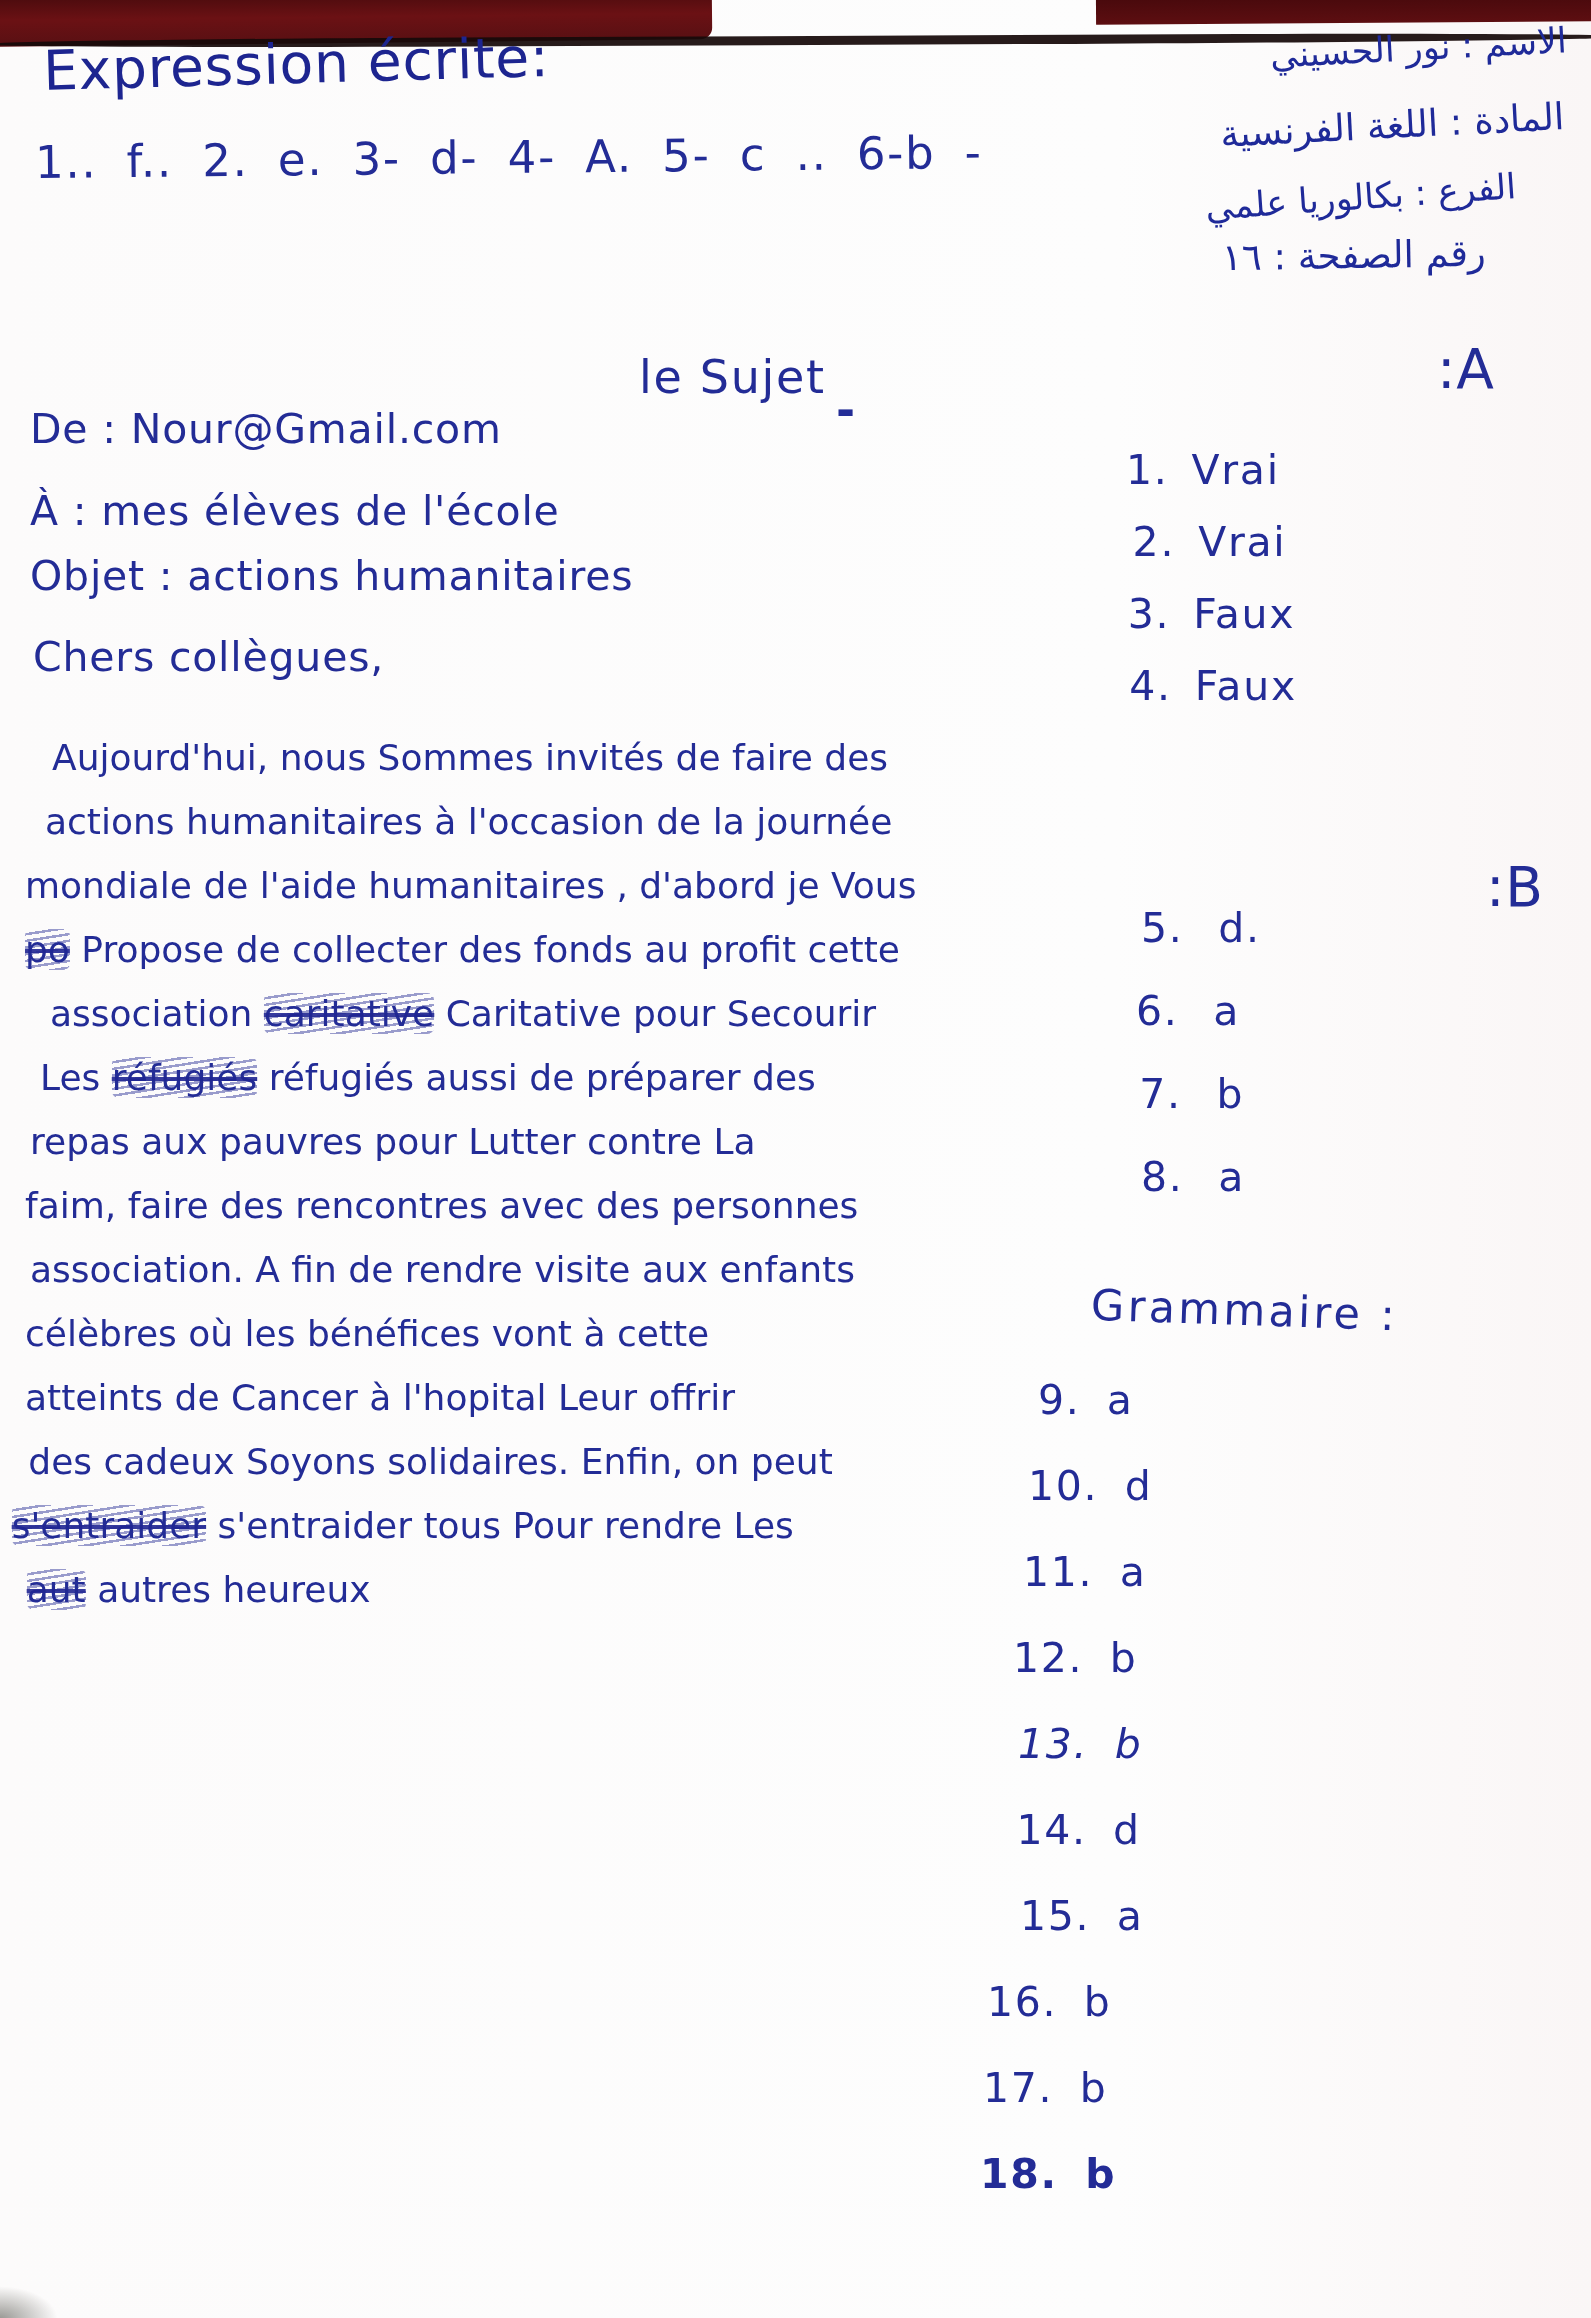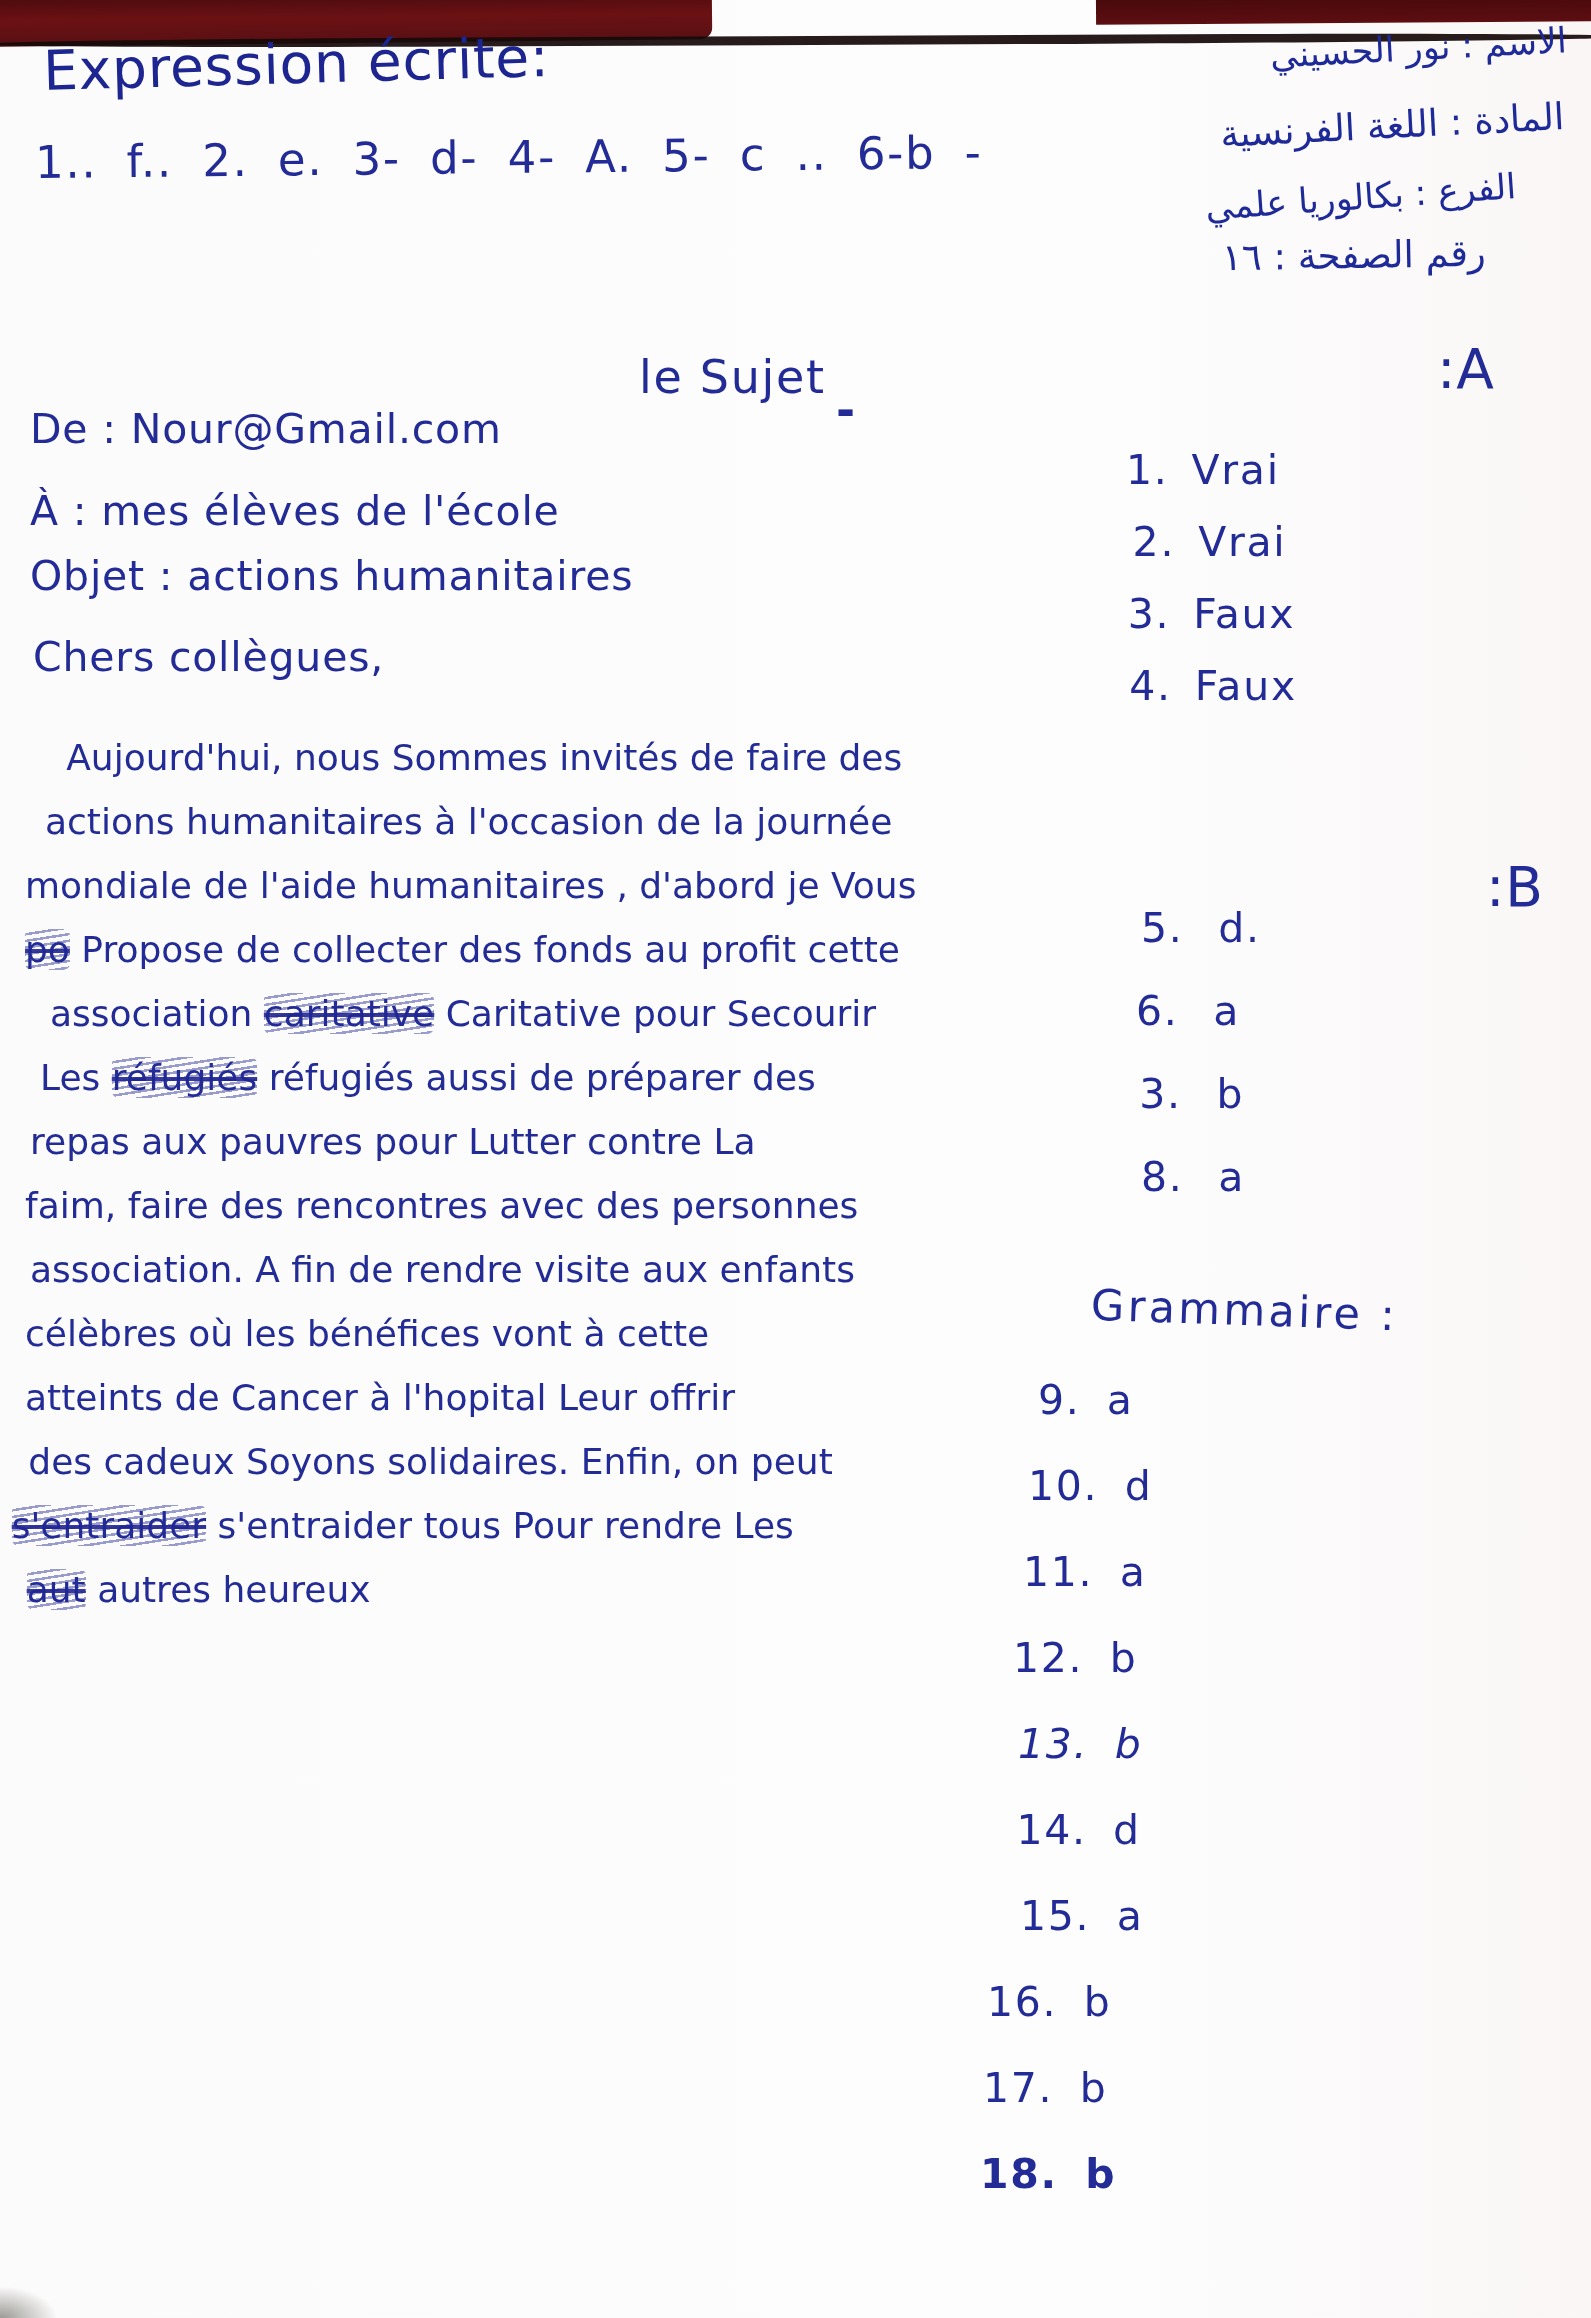--- a/index.html
+++ b/index.html
@@ -34,21 +34,21 @@
   .sujet{left:615px;top:350px;font-size:46px;letter-spacing:1.7px;margin-left:24px;}
   .sujet-dash{left:836px;top:383px;font-size:46px;font-weight:bold;}
   
   .from-line{left:30px;top:405px;font-size:41px;}
   .to-line{left:30px;top:487px;font-size:41px;}
   .objet-line{left:30px;top:552px;font-size:41px;}
   .salutation{left:33px;top:633px;font-size:41px;}
   
   .body-block{position:absolute;left:25px;top:726px;font-size:36px;line-height:64px;}
   .body-line{white-space:nowrap;height:64px;}
-  .body-line:nth-child(1){margin-left:27px;text-align:center;}
+  .body-line:nth-child(1){margin-left:27px;}
   .body-line:nth-child(2){margin-left:20px;}
   .body-line:nth-child(5){margin-left:25px;}
   .body-line:nth-child(6){margin-left:15px;}
   .body-line:nth-child(7){margin-left:5px;}
   .body-line:nth-child(9){margin-left:5px;}
   .body-line:nth-child(12){margin-left:3.3px;}
   .body-line:nth-child(13){margin-left:-13.3px;}
   .body-line:nth-child(14){margin-left:1.7px;}
   .struck{
     text-decoration:line-through;text-decoration-thickness:4.1px;
@@ -130,21 +130,21 @@
       <div class="answer-item">1. Vrai</div>
       <div class="answer-item">2. Vrai</div>
       <div class="answer-item">3. Faux</div>
       <div class="answer-item">4. Faux</div>
     </div>
 
   <div class="hw label-b">:B</div>
   <div class="ans-list list-b">
       <div class="answer-item">5.  d.</div>
       <div class="answer-item">6. a</div>
-      <div class="answer-item">3. b</div>
+      <div class="answer-item">7. b</div>
       <div class="answer-item">8. a</div>
     </div>
 
   <div class="hw label-gram">Grammaire :</div>
   <div class="ans-list list-gram">
       <div class="answer-item">9. a</div>
       <div class="answer-item">10. d</div>
       <div class="answer-item">11. a</div>
       <div class="answer-item">12. b</div>
       <div class="answer-item">13. b</div>

